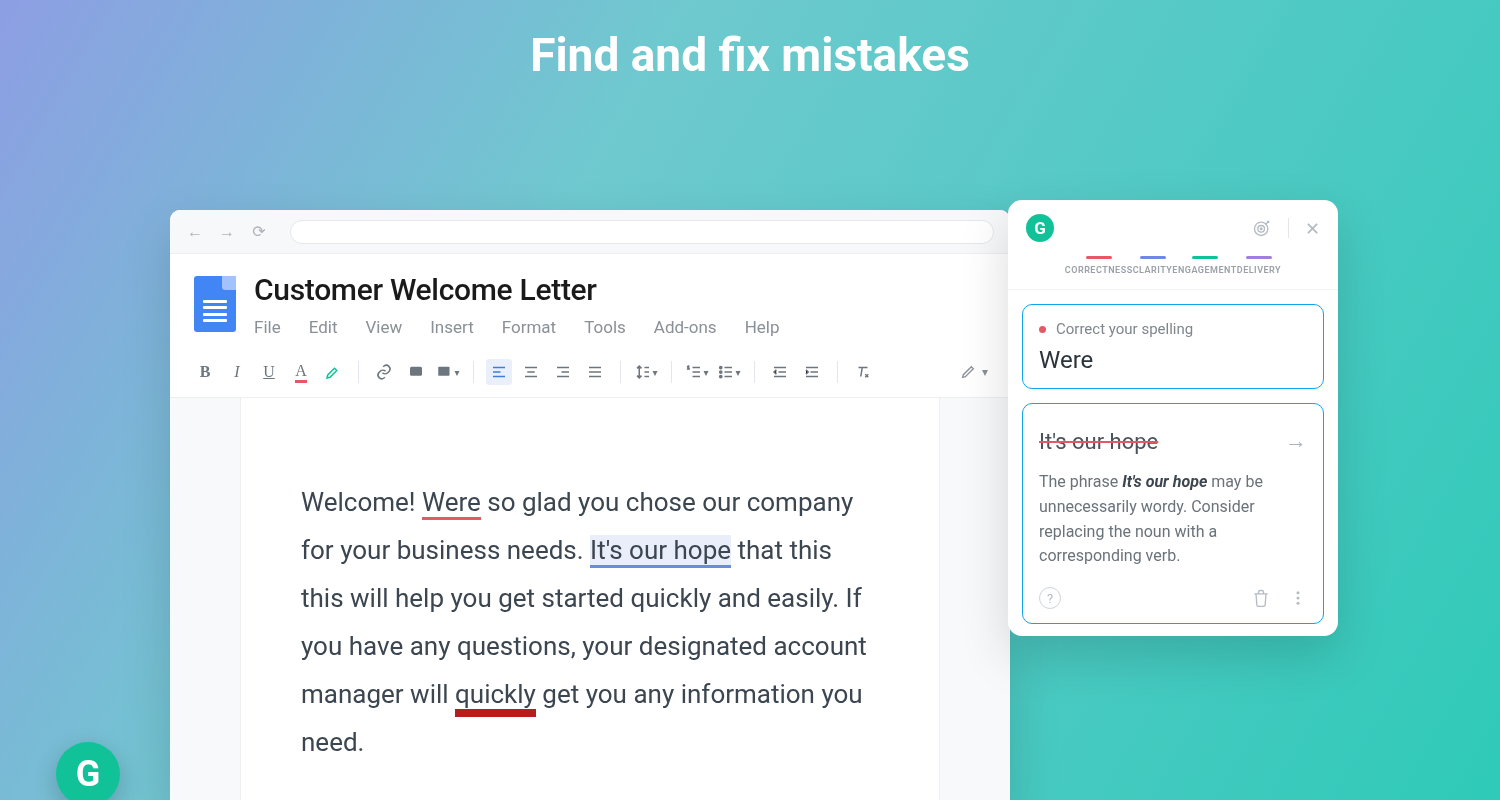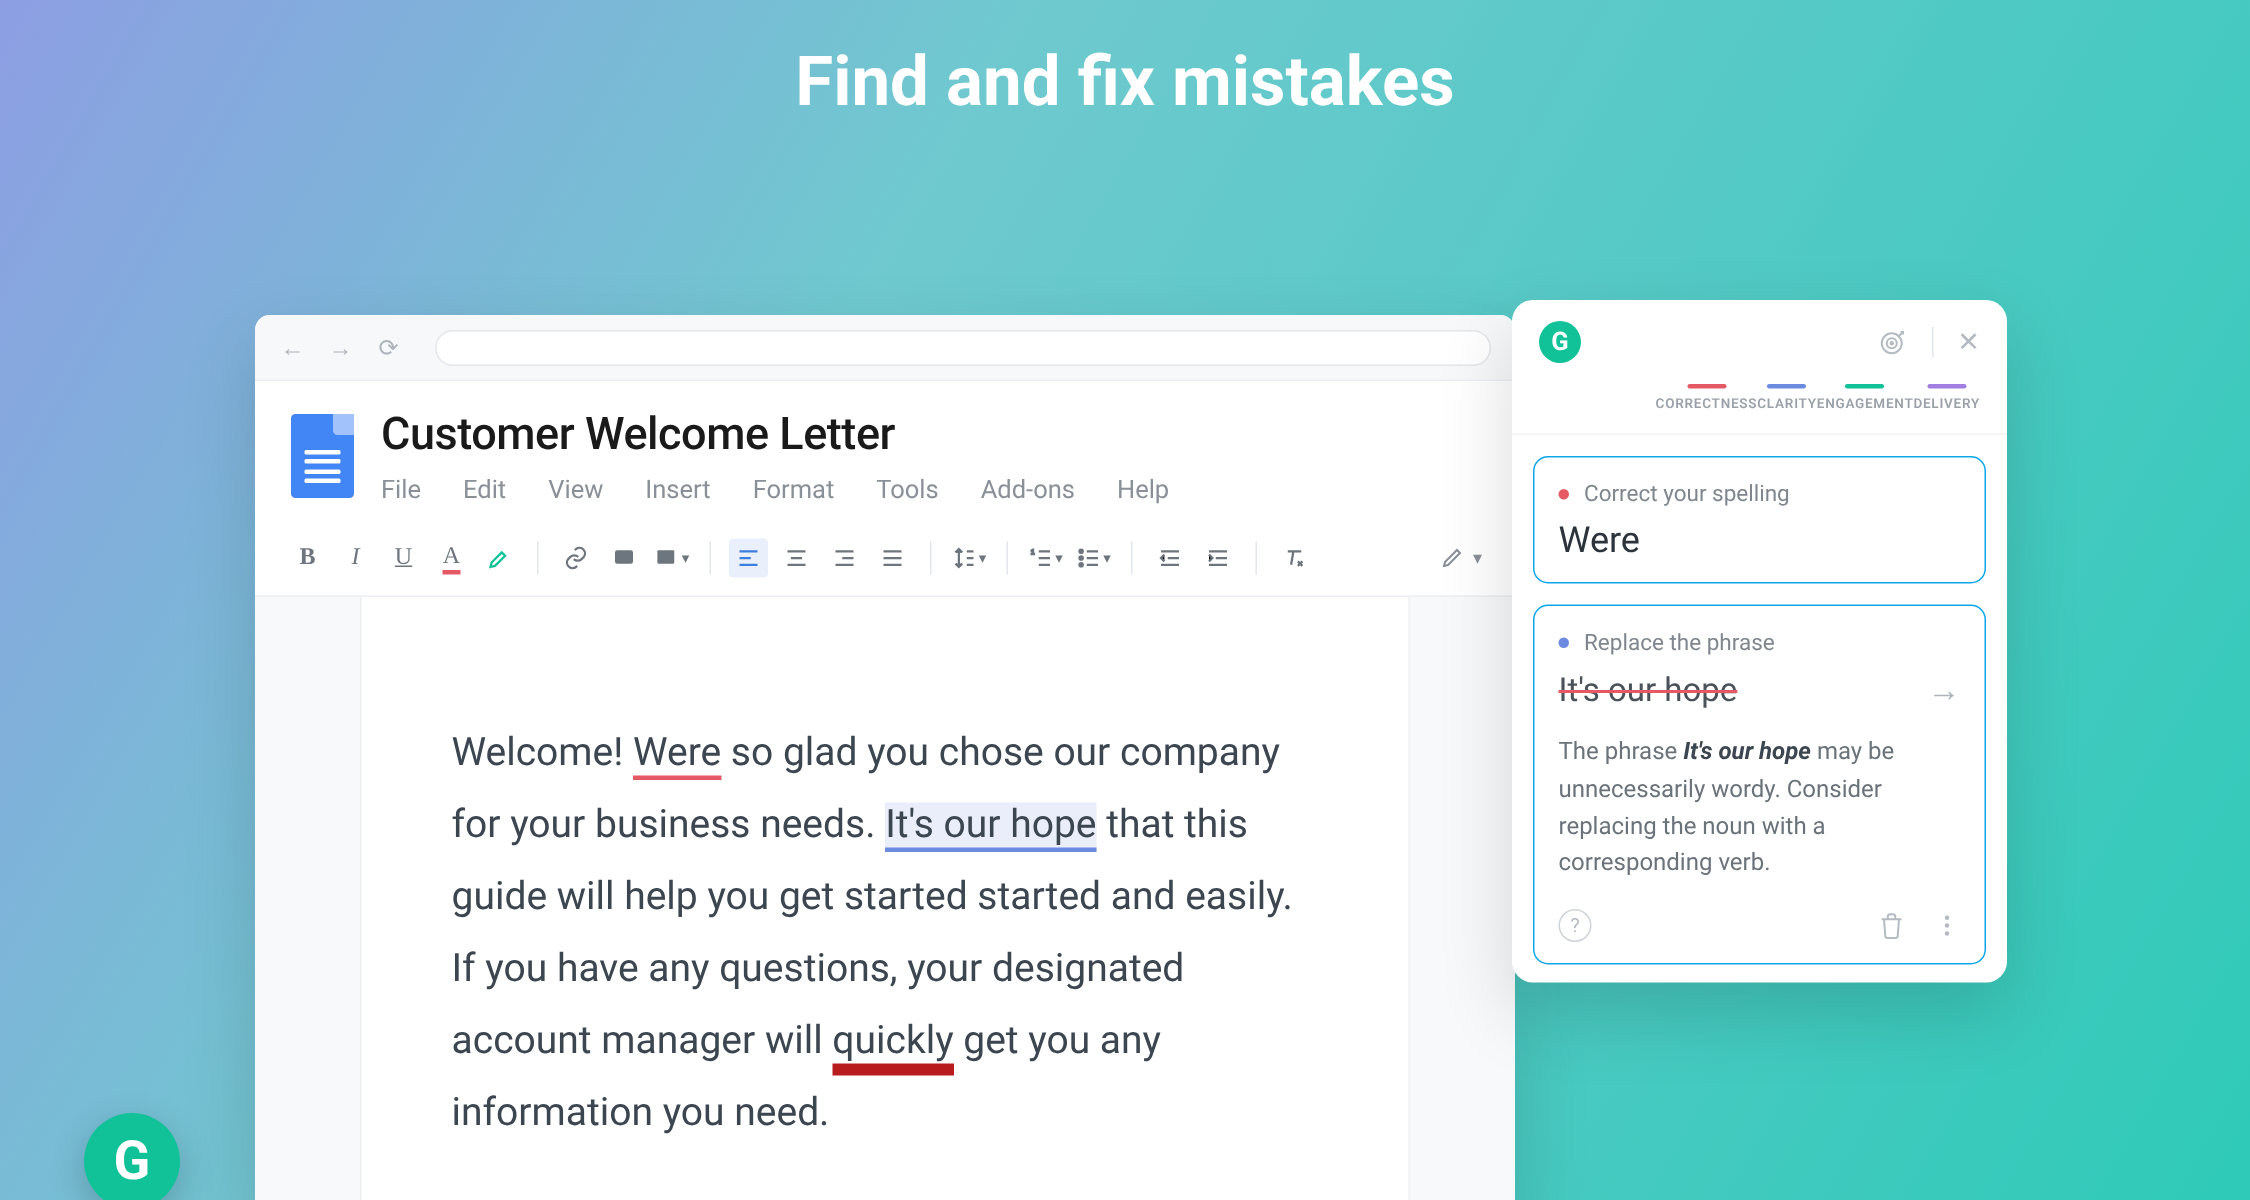--- a/index.html
+++ b/index.html
@@ -173,21 +173,21 @@
     background:#11c299; color:#fff;
     display:flex; align-items:center; justify-content:center;
     font-weight:700; font-size:17px;
   }
   .head-right { display:flex; align-items:center; gap:16px; color:#b5bbc2; }
   .head-right .div { width:1px; height:20px; background:#e3e6ea; }
   .close-x { font-size:18px; cursor:pointer; }
   .target-icon { width:20px; height:20px; }
 
   .categories {
-    display:flex; justify-content:flex-end;
+    display:flex; justify-content:center;
     padding: 4px 18px 14px 18px;
     border-bottom:1px solid #f0f2f4;
   }
   .cat { text-align:center; font-size:9px; letter-spacing:.5px; color:#9aa1a8; font-weight:600; }
   .cat .bar { height:3px; border-radius:2px; margin-bottom:6px; }
 
   .card {
     margin: 14px 14px 0 14px;
     border:1px solid #0ea5e9;
     border-radius:10px;
@@ -366,21 +366,21 @@
     <div class="editing">
       <svg width="16" height="16" viewBox="0 0 24 24" fill="none" stroke="#8a9097" stroke-width="2">
           <path d="M4 20l4-1L20 7l-3-3L5 16l-1 4z"></path>
         </svg>
       <span style="font-size:12px;">▾</span>
     </div>
   </div>
 
   <div class="doc-body">
     <div class="page">
-      <span>Welcome! </span><span class="ul-red">Were</span><span> so glad you chose our company for your business needs. </span><span class="ul-blue">It's our hope</span><span> that this guide will help you get started started and easily. If you have any questions, your designated account manager will </span><span class="ul-teal">quickly</span><span> get you any information you need.</span>
+      <span>Welcome! </span><span class="ul-red">Were</span><span> so glad you chose our company for your business needs. </span><span class="ul-blue">It's our hope</span><span> that this this will help you get started quickly and easily. If you have any questions, your designated account manager will </span><span class="ul-teal">quickly</span><span> get you any information you need.</span>
     </div>
   </div>
 </div>
 
 <div class="panel">
   <div class="panel-head">
     <div class="g-logo">G</div>
     <div class="head-right">
       <svg class="target-icon" viewBox="0 0 24 24" fill="none" stroke="#b5bbc2" stroke-width="1.6">
           <circle cx="11" cy="13" r="8"></circle>
@@ -399,21 +399,20 @@
     <div class="cat"><div class="bar" style="background:#11c299;width:26px;margin:0 auto 6px;"></div><span>ENGAGEMENT</span></div>
     <div class="cat"><div class="bar" style="background:#a07fe0;width:26px;margin:0 auto 6px;"></div><span>DELIVERY</span></div>
   </div>
 
   <div class="card">
     <div><span class="dot" style="background:#e55965"></span><span class="label">Correct your spelling</span></div>
     <div class="word">Were</div>
   </div>
 
   <div class="card">
-    <div><span class="dot" style="background:#6c8be0"></span><span class="label">Replace the phrase</span></div>
     <div class="replace-row">
       <span class="strike">It's our hope</span>
       <span class="arrow-right">→</span>
     </div>
     <div class="explain">
       <span>The phrase </span><em>It's our hope</em><span> may be unnecessarily wordy. Consider replacing the noun with a corresponding verb.</span>
     </div>
     <div class="card-foot">
       <div class="qmark">?</div>
       <div class="right">

